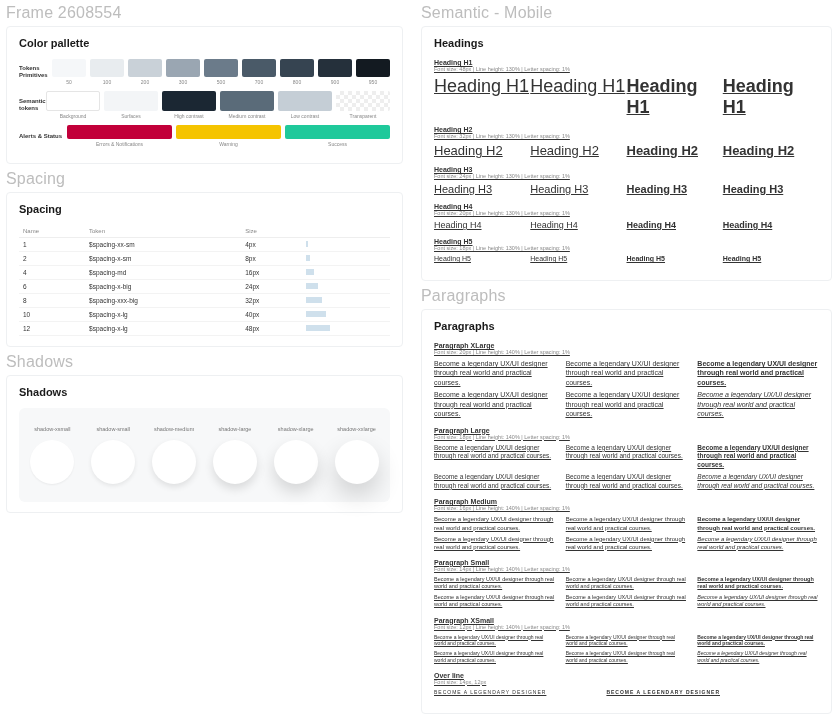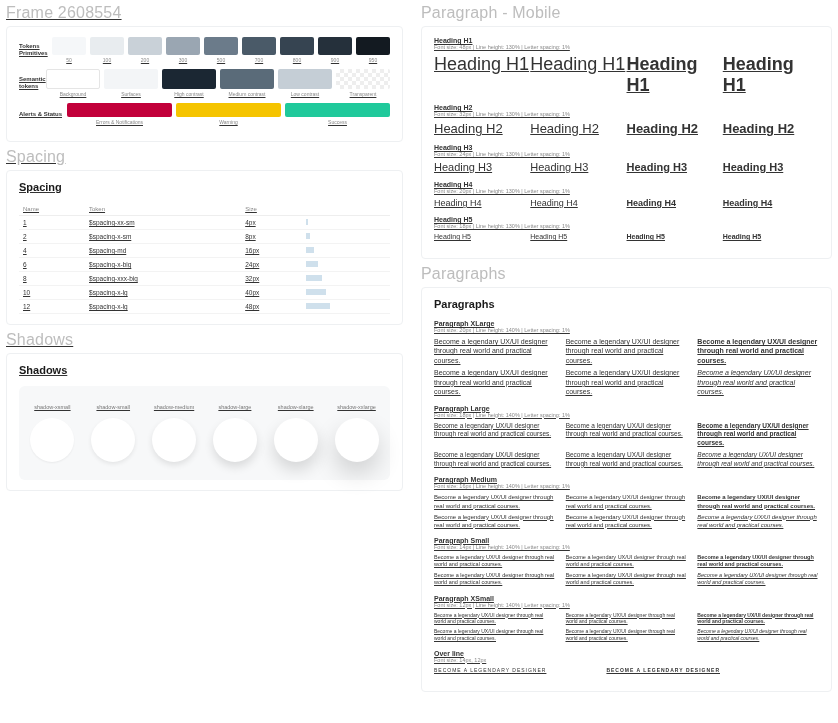--- a/index.html
+++ b/index.html
@@ -7,21 +7,21 @@
     font-family: -apple-system, BlinkMacSystemFont, "Segoe UI", Arial, sans-serif;
     background: #ffffff;
     width: 838px;
     font-size: 10px;
     color: #333;
   }
   .page {
     display: flex;
     flex-direction: row;
   }
-  .col-left { width: 415px; padding-right: 6px; text-decoration: underline; }
+  .col-left { width: 415px; padding-right: 6px; }
   .col-right { flex: 1; }
   .big-label {
     font-size: 16px;
     color: #bdbdbd;
     font-weight: 400;
     margin: 4px 0 2px 6px;
     letter-spacing: .2px;
   }
   .panel {
     background: #fff;
@@ -91,20 +91,21 @@
 </style>
 </head>
 <body>
 
 <div class="page">
 
   <div class="col-left">
     <div class="big-label">Frame 2608554</div>
 
     <div class="panel">
+      <div class="panel-title">Color pallette</div>
 
       <div class="cp-row">
         <div class="cp-label">Tokens Primitives</div>
         <div class="swatches" id="primitives">
             <div class="sw-col">
               <div class="sw" style="background: rgb(245, 247, 249);"></div>
               <div class="sw-tiny-label">50</div>
             </div>
             <div class="sw-col">
               <div class="sw" style="background: rgb(232, 236, 239);"></div>
@@ -277,23 +278,24 @@
           </div>
           <div class="shadow-item">
             <div class="shadow-label">shadow-xxlarge</div>
             <div class="circle sh-xxl"></div>
           </div>
         </div>
     </div>
   </div>
 
   <div class="col-right">
-    <div class="big-label">Paragraph - Mobile</div>
+    <div class="big-label">Semantic - Mobile</div>
 
     <div class="panel">
+      <div class="panel-title">Headings</div>
       <div id="headings-body">
           <div class="type-block">
             <div class="t-name">Heading H1</div>
             <div class="t-spec">Font size: 48px | Line height: 130% | Letter spacing: 1%</div>
             <div class="samples">
               <span class="w400 fs48">Heading H1</span>
               <span class="w500 fs48">Heading H1</span>
               <span class="w600 fs48">Heading H1</span>
               <span class="w700 fs48">Heading H1</span>
             </div>

